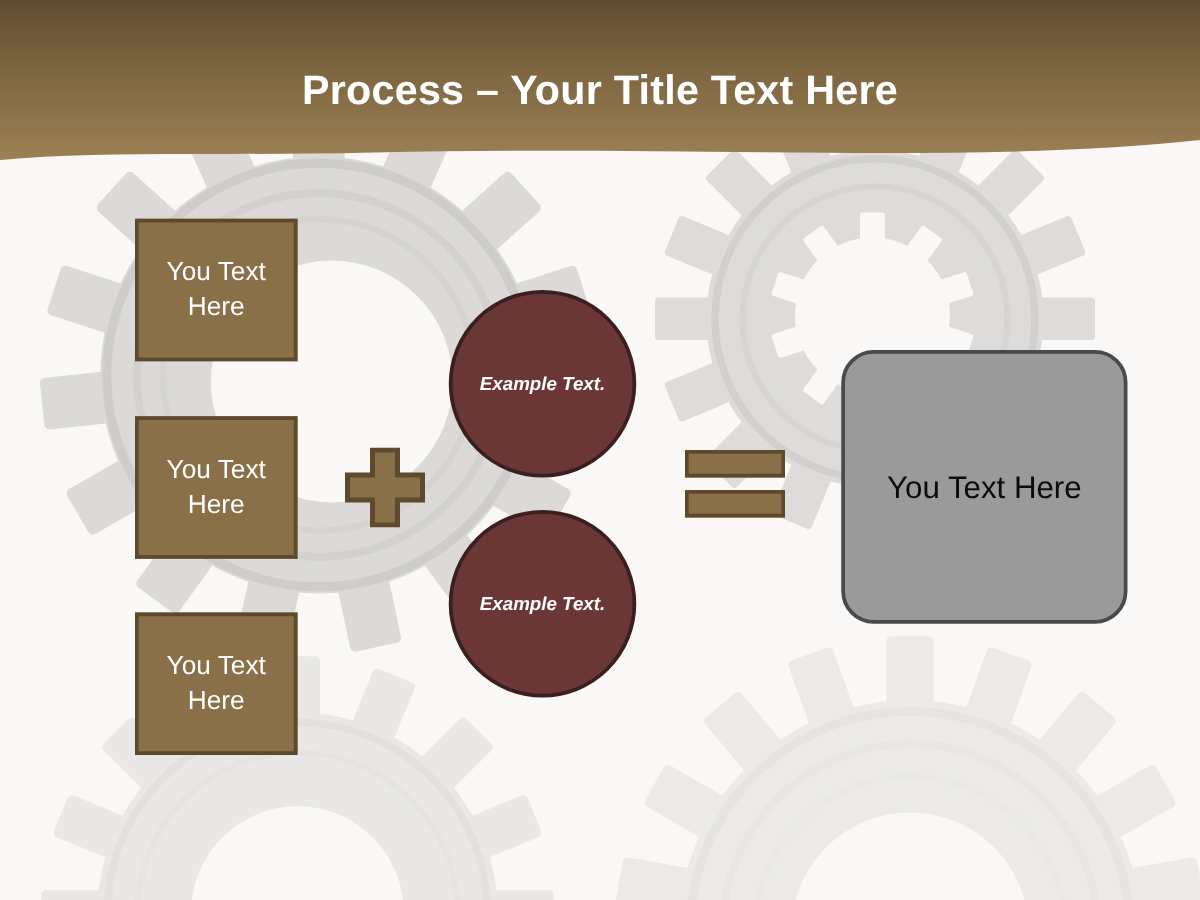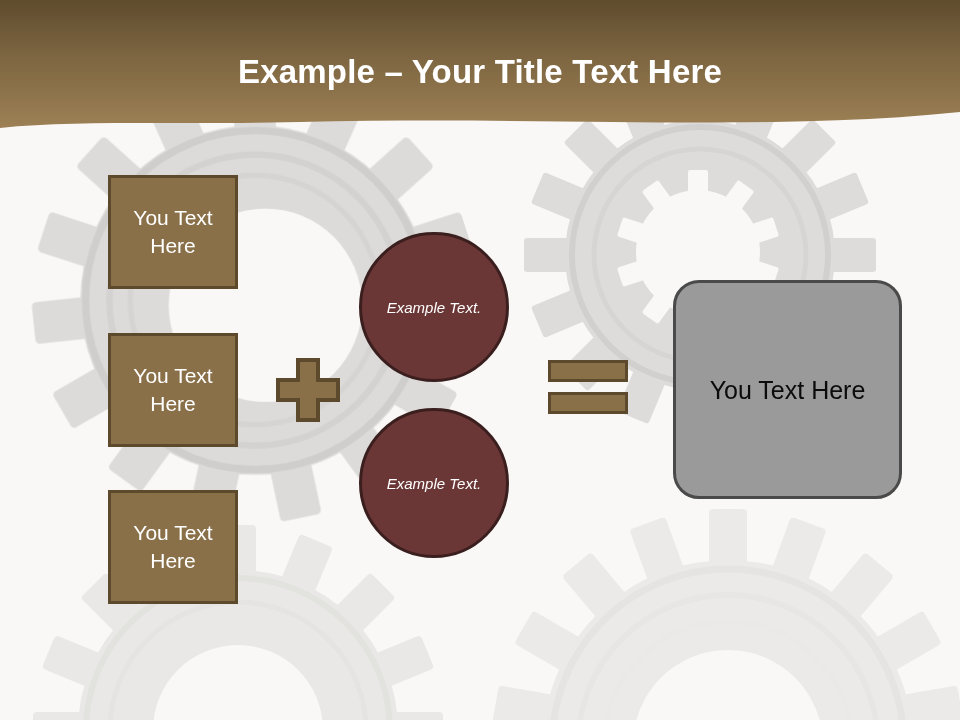--- a/index.html
+++ b/index.html
@@ -57,21 +57,21 @@
   
   .circle{
     position:absolute;z-index:10;
     width:150px;height:150px;border-radius:50%;
     background:#6b3636;
     border:3px solid #3b1f1f;
     box-sizing:border-box;
     color:#ffffff;
     font-size:15px;
     line-height:21px;
-    font-weight:normal;
+    font-weight:bold;
     font-style:italic;
     text-align:center;
     display:flex;align-items:center;justify-content:flex-start;
   }
   .circle span{display:block;width:100%;}
   .circ1{left:359px;top:232px;}
   .circ2{left:359px;top:408px;}
 
   
   .equals{position:absolute;left:548px;top:358px;width:82px;height:60px;z-index:10;}
@@ -269,21 +269,21 @@
           <stop offset="0%" stop-color="#5f4c2e"></stop>
           <stop offset="45%" stop-color="#7d6641"></stop>
           <stop offset="100%" stop-color="#9d8055"></stop>
         </linearGradient>
       </defs>
       <path d="M0,0 L960,0 L960,112 C770,132 560,116 300,122 C180,125 80,120 0,128 Z" fill="url(#bandGrad)"></path>
     </svg>
   </div>
 
   <div class="title">
-    <span class="t-bold">Example</span><span class="t-rest"> – Your Title Text Here</span>
+    <span class="t-bold">Process</span><span class="t-rest"> – Your Title Text Here</span>
   </div>
 
   <div class="txtbox box1">
     <span>You Text Here</span>
   </div>
   <div class="txtbox box2">
     <span>You Text Here</span>
   </div>
   <div class="txtbox box3">
     <span>You Text Here</span>

